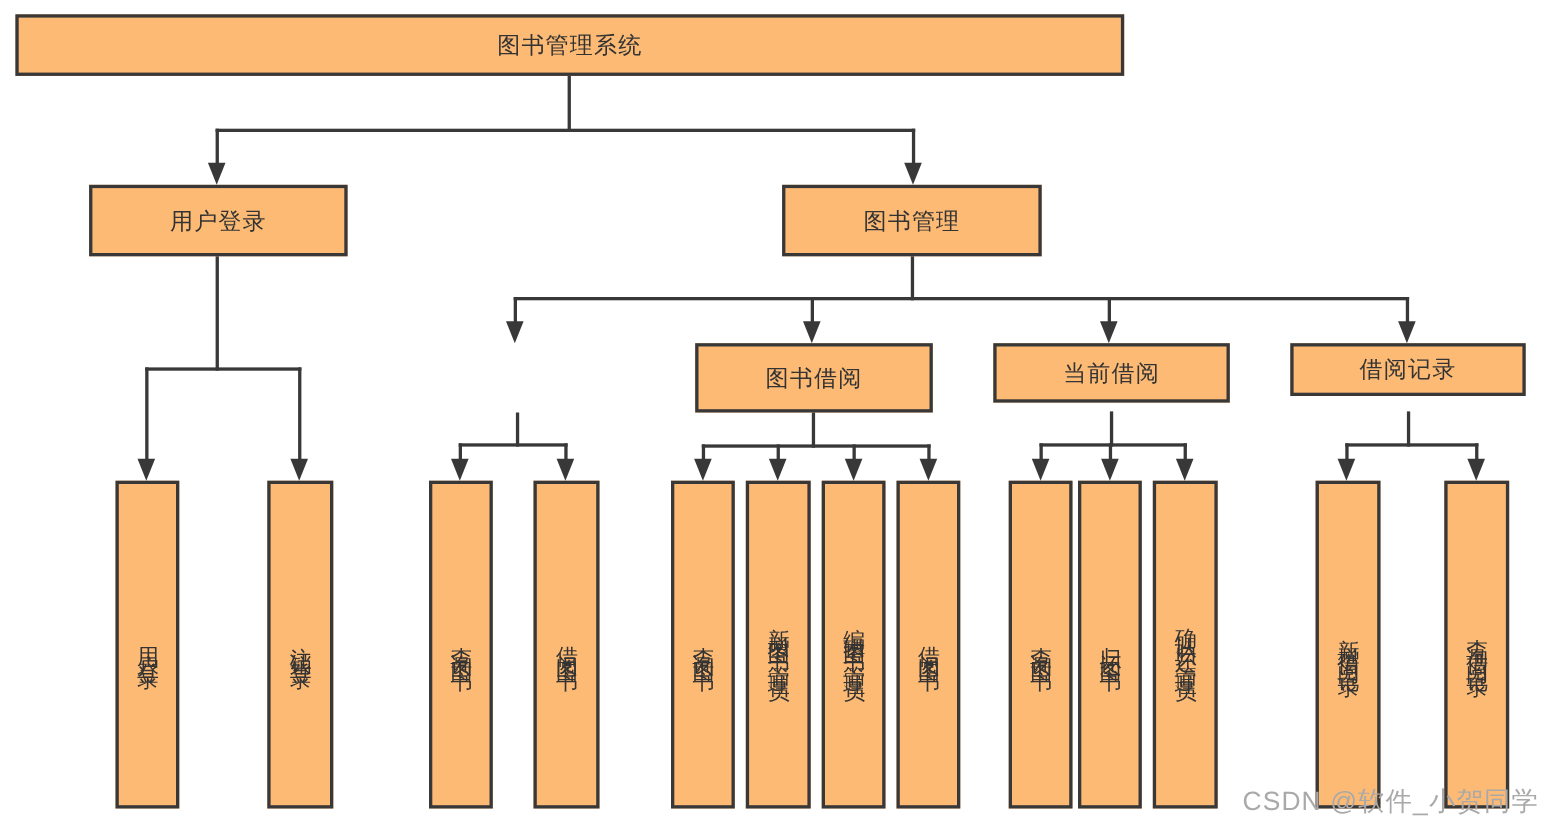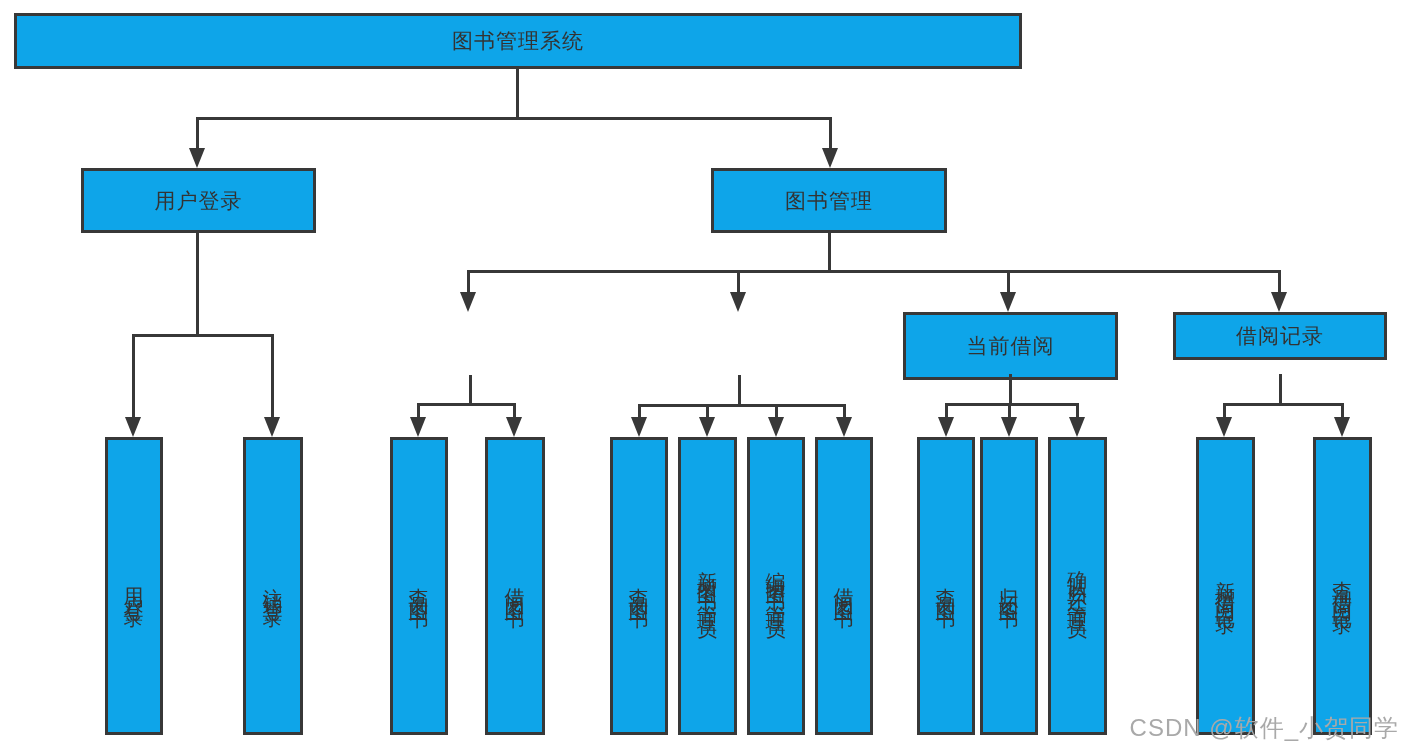--- a/index.html
+++ b/index.html
@@ -14,21 +14,21 @@
     width:1405px;height:747px;
     background:var(--bg);
     overflow:hidden;
     font-family:"Liberation Sans","DejaVu Sans",sans-serif;
     color:var(--text);
   }
   .box{
     position:absolute;
     box-sizing:border-box;
     border:3px solid var(--line);
-    background:#0ea5e9;
+    background:#fdba74;
     display:flex;
     align-items:center;
     justify-content:center;
     font-size:21px;
     letter-spacing:1px;
     color:var(--text);
   }
   .box.v{
     writing-mode:vertical-rl;
     font-size:20px;
@@ -58,21 +58,22 @@
 </head>
 <body>
 
 <div id="stage">
 
   <div class="box" style="left:14px;top:13px;width:1008px;height:56px">图书管理系统</div>
 
   <div class="box" style="left:81px;top:168px;width:235px;height:65px">用户登录</div>
   <div class="box" style="left:711px;top:168px;width:236px;height:65px">图书管理</div>
 
-  <div class="box" style="left:903px;top:312px;width:215px;height:68px">当前借阅</div>
+  <div class="box" style="left:632px;top:312px;width:216px;height:63px">图书借阅</div>
+  <div class="box" style="left:903px;top:312px;width:215px;height:54px">当前借阅</div>
   <div class="box" style="left:1173px;top:312px;width:214px;height:48px">借阅记录</div>
 
   <div class="box v" style="left:105px;top:437px;width:58px;height:298px">用户登录</div>
   <div class="box v" style="left:243px;top:437px;width:60px;height:298px">注销登录</div>
 
   <div class="box v" style="left:390px;top:437px;width:58px;height:298px">查询图书</div>
   <div class="box v" style="left:485px;top:437px;width:60px;height:298px">借阅图书</div>
 
   <div class="box v" style="left:610px;top:437px;width:58px;height:298px">查询图书</div>
   <div class="box v" style="left:678px;top:437px;width:59px;height:298px">新增图书（管理员）</div>

